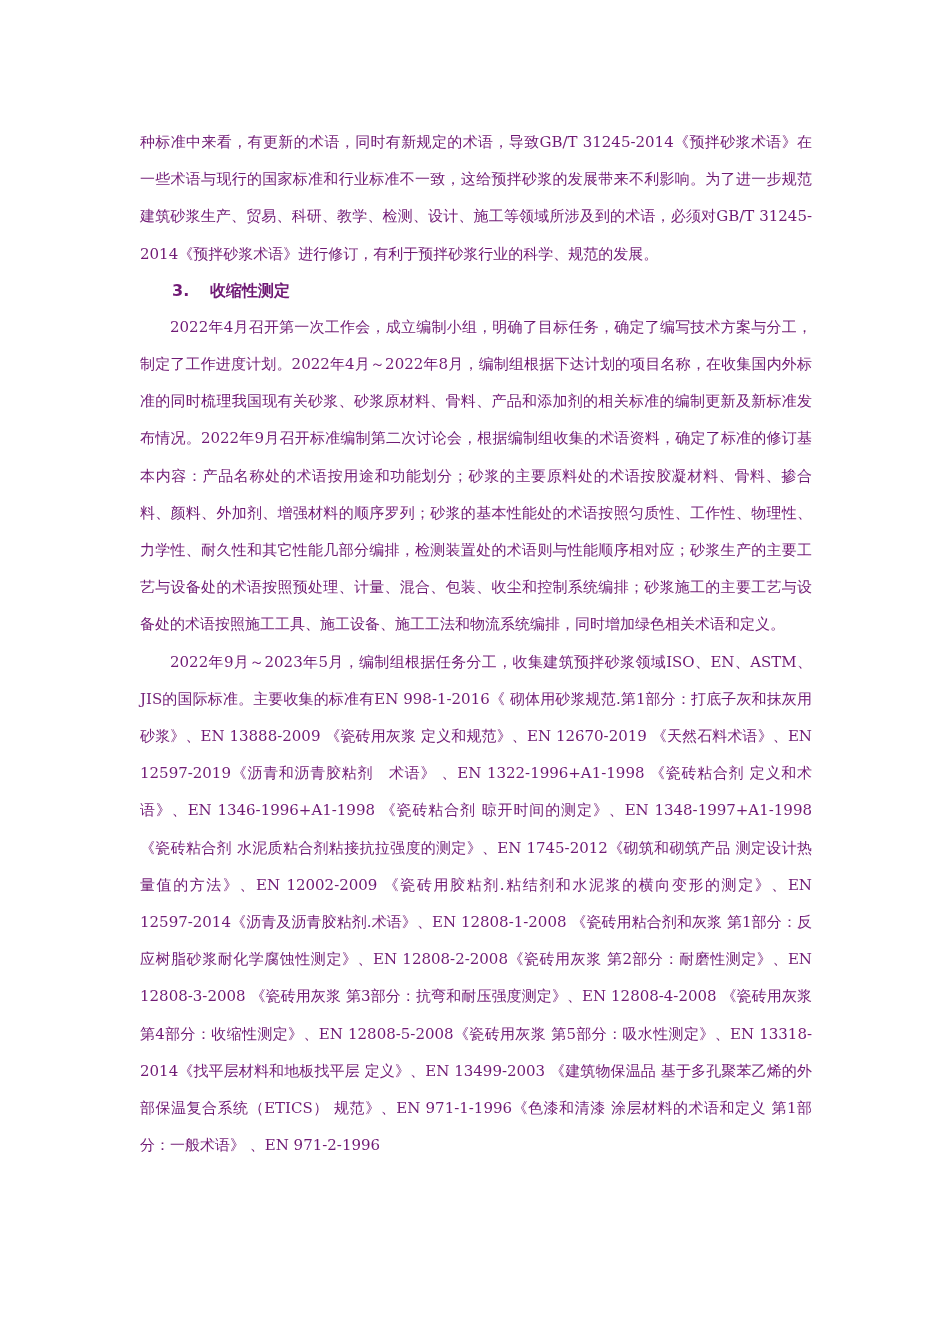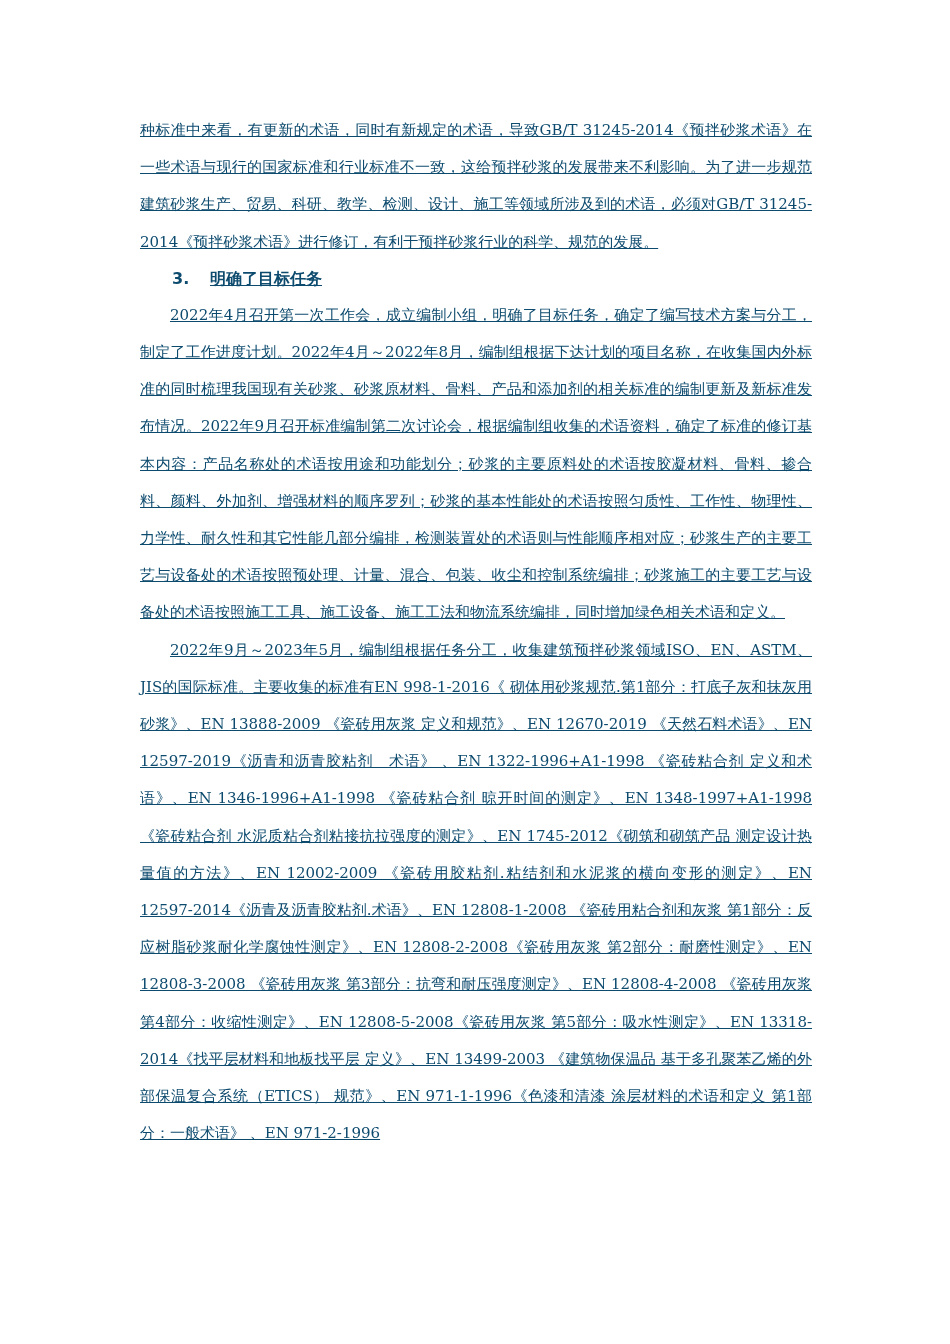--- a/index.html
+++ b/index.html
@@ -1,34 +1,33 @@
 <!DOCTYPE html>
 <html><head>
 <meta charset="utf-8">
 <style>
   html, body { margin: 0; padding: 0; background: #ffffff; }
   body { width: 950px; height: 1344px; position: relative; overflow: hidden; }
   .page {
-    position: absolute; left: 140px; top: 112px; width: 672px;
+    position: absolute; left: 140px; top: 124px; width: 672px;
     font-family: "DejaVu Serif", "Liberation Serif", serif;
-    font-size: 15px; color: #0c4a6e; line-height: 37.2px;
+    font-size: 15px; color: #701a75; line-height: 37.2px;
     text-align: justify;
-    text-decoration: underline;
   }
   .para { margin: 0; }
   .indent { text-indent: 30px; }
   .heading {
     font-family: "DejaVu Sans", "Liberation Sans", sans-serif;
     font-weight: bold; font-size: 16px; margin: 0 0 0 32px; line-height: 36px;
   }
   .heading .num { display: inline-block; width: 38px; }
 </style>
 </head>
 <body>
 
 <div class="page">
   <p class="para">种标准中来看，有更新的术语，同时有新规定的术语，导致GB/T 31245-2014《预拌砂浆术语》在一些术语与现行的国家标准和行业标准不一致，这给预拌砂浆的发展带来不利影响。为了进一步规范建筑砂浆生产、贸易、科研、教学、检测、设计、施工等领域所涉及到的术语，必须对GB/T 31245-2014《预拌砂浆术语》进行修订，有利于预拌砂浆行业的科学、规范的发展。</p>
   <h3 class="heading">
-    <span class="num">3.</span><span>明确了目标任务</span>
+    <span class="num">3.</span><span>收缩性测定</span>
   </h3>
   <p class="para indent">2022年4月召开第一次工作会，成立编制小组，明确了目标任务，确定了编写技术方案与分工，制定了工作进度计划。2022年4月～2022年8月，编制组根据下达计划的项目名称，在收集国内外标准的同时梳理我国现有关砂浆、砂浆原材料、骨料、产品和添加剂的相关标准的编制更新及新标准发布情况。2022年9月召开标准编制第二次讨论会，根据编制组收集的术语资料，确定了标准的修订基本内容：产品名称处的术语按用途和功能划分；砂浆的主要原料处的术语按胶凝材料、骨料、掺合料、颜料、外加剂、增强材料的顺序罗列；砂浆的基本性能处的术语按照匀质性、工作性、物理性、力学性、耐久性和其它性能几部分编排，检测装置处的术语则与性能顺序相对应；砂浆生产的主要工艺与设备处的术语按照预处理、计量、混合、包装、收尘和控制系统编排；砂浆施工的主要工艺与设备处的术语按照施工工具、施工设备、施工工法和物流系统编排，同时增加绿色相关术语和定义。</p>
   <p class="para indent">2022年9月～2023年5月，编制组根据任务分工，收集建筑预拌砂浆领域ISO、EN、ASTM、JIS的国际标准。主要收集的标准有EN 998-1-2016《 砌体用砂浆规范.第1部分：打底子灰和抹灰用砂浆》、EN 13888-2009 《瓷砖用灰浆  定义和规范》、EN 12670-2019 《天然石料术语》、EN 12597-2019《沥青和沥青胶粘剂　术语》 、EN 1322-1996+A1-1998 《瓷砖粘合剂  定义和术语》、EN 1346-1996+A1-1998 《瓷砖粘合剂  晾开时间的测定》、EN 1348-1997+A1-1998《瓷砖粘合剂  水泥质粘合剂粘接抗拉强度的测定》、EN 1745-2012《砌筑和砌筑产品  测定设计热量值的方法》、EN 12002-2009 《瓷砖用胶粘剂.粘结剂和水泥浆的横向变形的测定》、EN 12597-2014《沥青及沥青胶粘剂.术语》、EN 12808-1-2008 《瓷砖用粘合剂和灰浆  第1部分：反应树脂砂浆耐化学腐蚀性测定》、EN 12808-2-2008《瓷砖用灰浆  第2部分：耐磨性测定》、EN 12808-3-2008 《瓷砖用灰浆  第3部分：抗弯和耐压强度测定》、EN 12808-4-2008 《瓷砖用灰浆  第4部分：收缩性测定》、EN 12808-5-2008《瓷砖用灰浆  第5部分：吸水性测定》、EN 13318-2014《找平层材料和地板找平层  定义》、EN 13499-2003 《建筑物保温品  基于多孔聚苯乙烯的外部保温复合系统（ETICS） 规范》、EN 971-1-1996《色漆和清漆  涂层材料的术语和定义  第1部分：一般术语》 、EN 971-2-1996</p>
 </div>
 
 </body></html>

